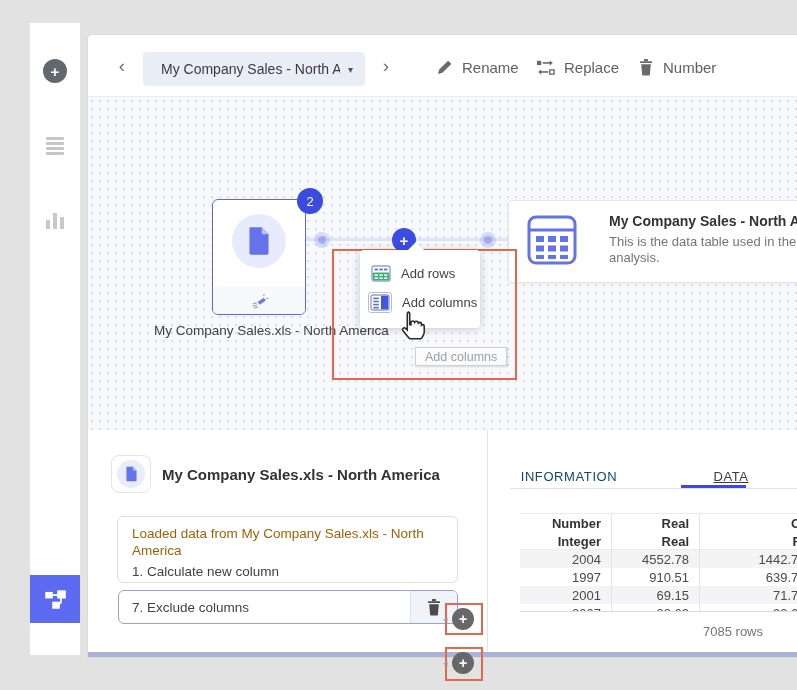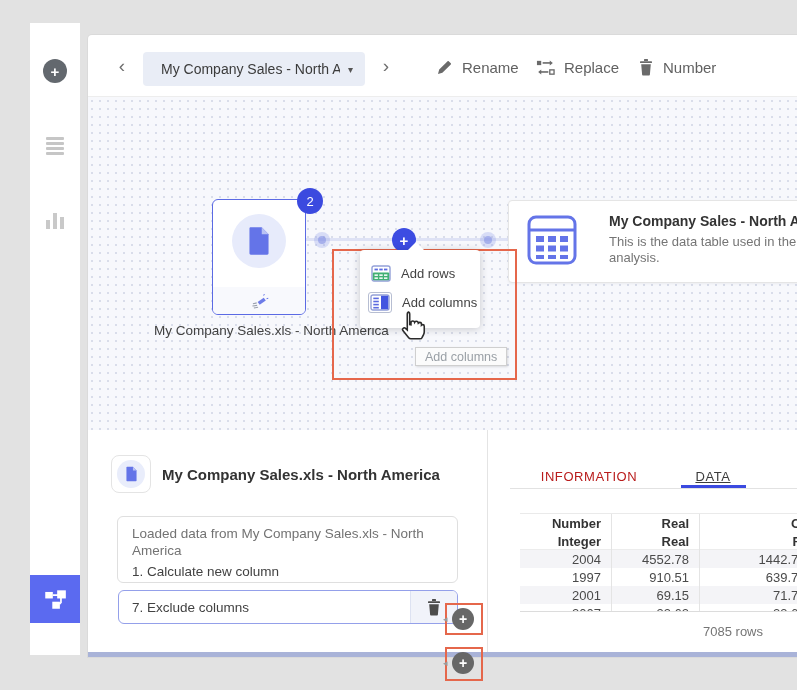--- a/index.html
+++ b/index.html
@@ -83,40 +83,40 @@
   .cursor { position:absolute; left:310px; top:212px; z-index:12; pointer-events:none; }
   
   .bottom-divider { position:absolute; left:399px; top:395px; width:1px; height:222px; background:#e4e4e4; }
   .hdr-iconbox { position:absolute; left:23px; top:420px; width:40px; height:38px; border:1px solid #e4e4e4;
     border-radius:8px; display:flex; align-items:center; justify-content:center; }
   .hdr-iconbox .c { width:28px; height:28px; border-radius:50%; background:#e9edfb;
     display:flex; align-items:center; justify-content:center; }
   .steps-title { position:absolute; left:74px; top:431px; font-size:15px; font-weight:bold; color:#333; white-space:nowrap; }
   .card1 { position:absolute; left:29px; top:481px; width:341px; height:67px; border:1px solid #dfdfdf;
     border-radius:6px; padding:8px 14px; cursor:pointer; background:#fff; }
-  .card1 .l1 { font-size:13.5px; line-height:17px; color:#737373; }
+  .card1 .l1 { font-size:13.5px; line-height:17px; color:#a16207; }
   .card1 .l2 { font-size:13.5px; color:#424242; margin-top:5px; }
   .card2 { position:absolute; left:30px; top:555px; width:340px; height:34px; border:1.5px solid #94a0ea;
     border-radius:6px; display:flex; align-items:stretch; background:#fff; cursor:pointer; }
   .card2 .txt { flex:1; display:flex; align-items:center; padding-left:13px; font-size:13.5px; color:#424242; }
   .card2 .trash-btn { width:47px; border-left:1px solid #dde2f2; background:#f1f3fa; border-radius:0 5px 5px 0;
     display:flex; align-items:center; justify-content:center; cursor:pointer; }
   .plus-step { position:absolute; width:22px; height:22px; border-radius:50%; background:#676767; color:#fff;
     font-size:14px; font-weight:bold; display:flex; align-items:center; justify-content:center;
     cursor:pointer; z-index:6; }
   .ps1 { left:364px; top:573px; } .ps2 { left:364px; top:617px; }
   .nub { position:absolute; font-size:9px; color:#9a9a9a; z-index:6; }
   .nub1 { left:355px; top:579px; } .nub2 { left:355px; top:623px; }
   .ann-p1 { left:357px; top:568px; width:38px; height:32px; }
   .ann-p2 { left:357px; top:612px; width:38px; height:34px; }
   
   .tab { position:absolute; top:428px; height:26px; display:flex; align-items:center; justify-content:center;
     font-size:13px; letter-spacing:0.6px; cursor:pointer; }
-  .tab-info { left:436px; width:130px; color:#b91c1c; }
-  .tab-data { left:590px; width:70px; color:#3c3c3c;text-decoration:underline; }
+  .tab-info { left:416px; width:130px; color:#0c4a6e; }
+  .tab-data { left:608px; width:70px; color:#3c3c3c;text-decoration:underline; }
   .tab-underline { position:absolute; left:593px; top:450px; width:65px; height:3px; background:#3b4ae0; }
   .tabs-line { position:absolute; left:422px; top:453px; width:287px; height:1px; background:#e2e2e2; }
   .dtable { position:absolute; left:432px; top:478px; width:277px; height:99px; overflow:hidden;
     border-top:1px solid #eaeaea; border-bottom:1px solid #dcdcdc; }
   .drow { display:flex; width:310px; height:18px; }
   .dcell { height:18px; display:flex; align-items:center; justify-content:flex-end;
     padding-right:10px; font-size:13px; color:#4a4a4a;text-align:center; }
   .c1 { width:92px; border-right:1px solid #e4e4e4; }
   .c2 { width:88px; border-right:1px solid #e4e4e4; }
   .c3 { width:130px; }

